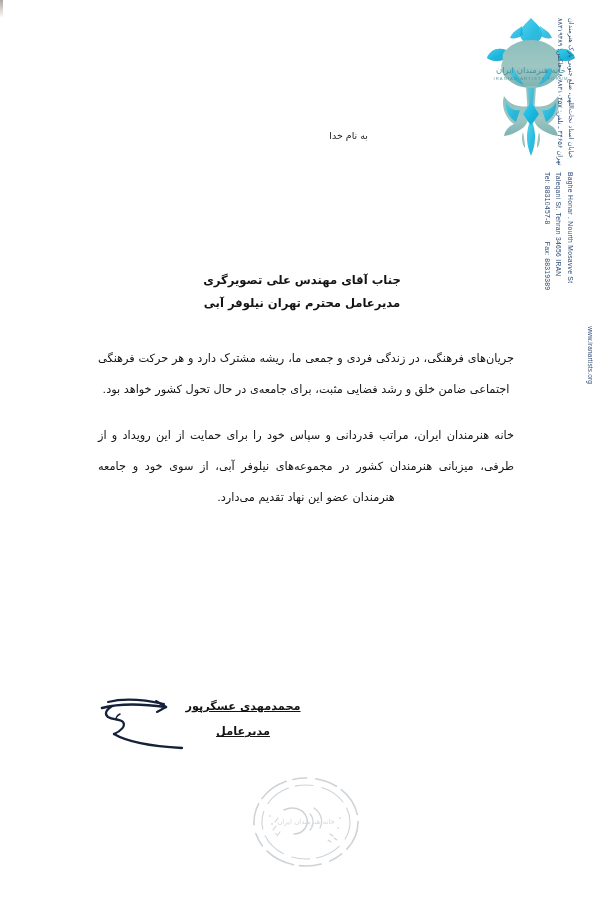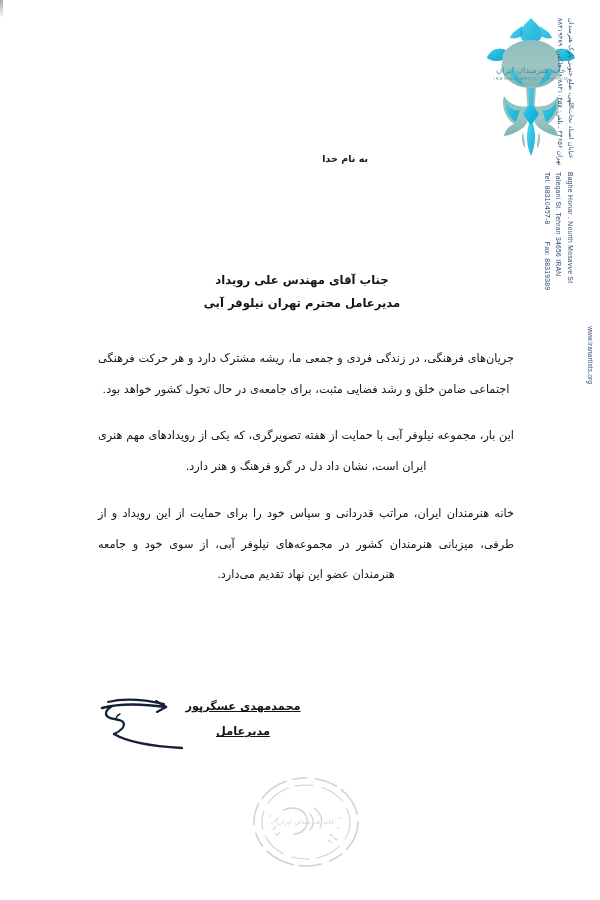--- a/index.html
+++ b/index.html
@@ -109,24 +109,23 @@
     letter-spacing: .2px;
     white-space: nowrap;
   }
 
   
   .basmala {
     position: absolute;
     top: 130px;
     right: 232px;
     font-size: 9.5px;
-    font-weight: bold;
+    font-weight: normal;
     color: #1a1a1a;
     letter-spacing: .2px;
-    margin-top: 23px;
   }
 
   .recipient {
     position: absolute;
     top: 269px;
     right: 172px;
     width: 252px;
     text-align: center;
     font-size: 11.6px;
     font-weight: bold;
@@ -266,27 +265,26 @@
       <span class="gap"></span>
       <span>Fax: 88319389</span>
     </div>
   </div>
 
   <div class="side-url">www.iranartists.org</div>
 
   <div class="basmala">به نام خدا</div>
 
   <div class="recipient">
-    <div>جناب آقای مهندس علی رویداد</div>
+    <div>جناب آقای مهندس علی تصویرگری</div>
     <div>مدیرعامل محترم تهران نیلوفر آبی</div>
   </div>
 
   <div class="body-copy">
     <p class="para">جریان‌های فرهنگی، در زندگی فردی و جمعی ما، ریشه مشترک دارد و هر حرکت فرهنگی اجتماعی ضامن خلق و رشد فضایی مثبت، برای جامعه‌ی در حال تحول کشور خواهد بود.</p>
-    <p class="para">این بار، مجموعه نیلوفر آبی با حمایت از هفته تصویرگری، که یکی از رویدادهای مهم هنری ایران است، نشان داد دل در گرو فرهنگ و هنر دارد.</p>
     <p class="para last-right">خانه هنرمندان ایران، مراتب قدردانی و سپاس خود را برای حمایت از این رویداد و از طرفی، میزبانی هنرمندان کشور در مجموعه‌های نیلوفر آبی، از سوی خود و جامعه هنرمندان عضو این نهاد تقدیم می‌دارد.</p>
   </div>
 
   <div class="sign-mark">
     <svg viewBox="0 0 120 72" xmlns="http://www.w3.org/2000/svg" aria-hidden="true">
       <g fill="none" stroke="#15213a" stroke-linecap="round" stroke-linejoin="round">
         <path d="M18 16 C34 12 56 14 74 18" stroke-width="2.1"></path>
         <path d="M12 22 C30 17 54 18 76 21" stroke-width="2.6"></path>
         <path d="M76 21 L66 15 M76 21 L67 26" stroke-width="2.1"></path>
         <path d="M22 20 C16 24 14 28 18 31 C23 34 30 33 33 36 C36 40 31 45 24 48" stroke-width="2.2"></path>

